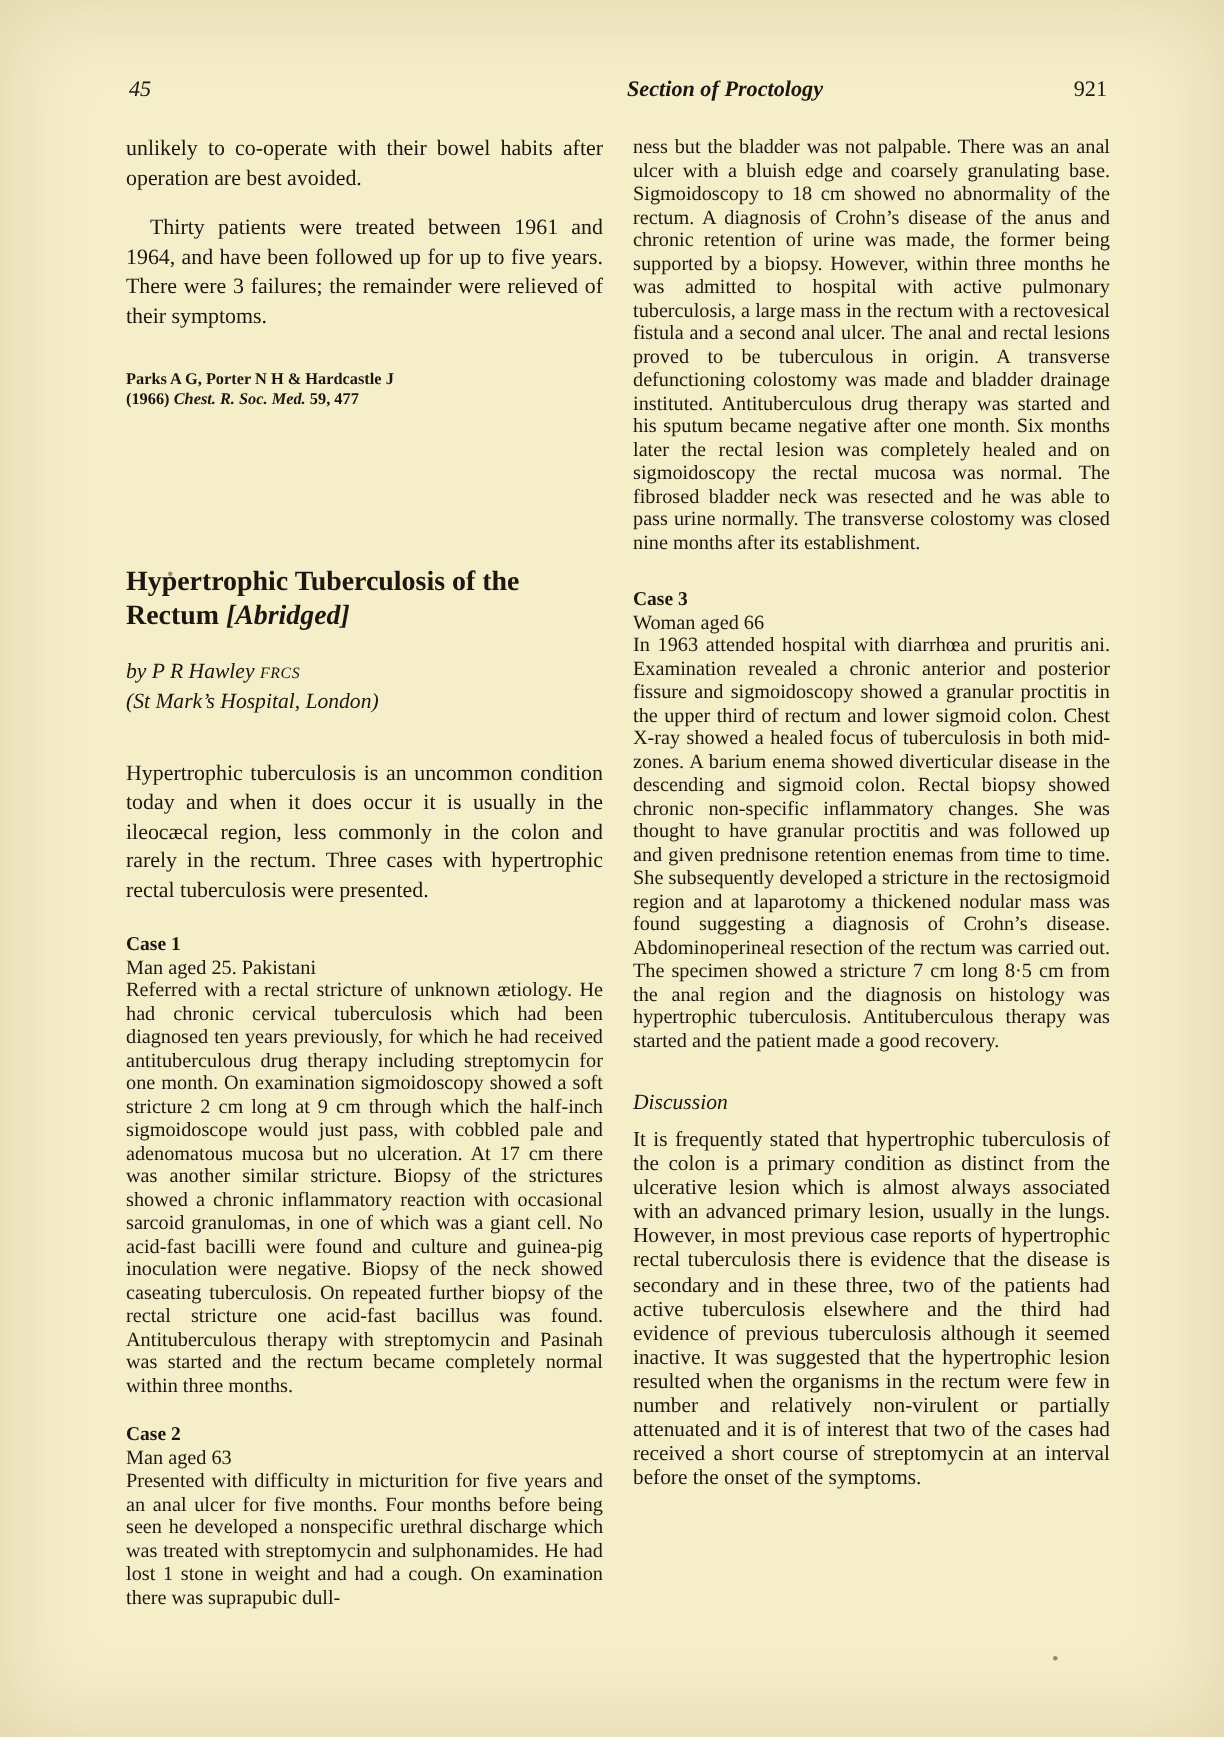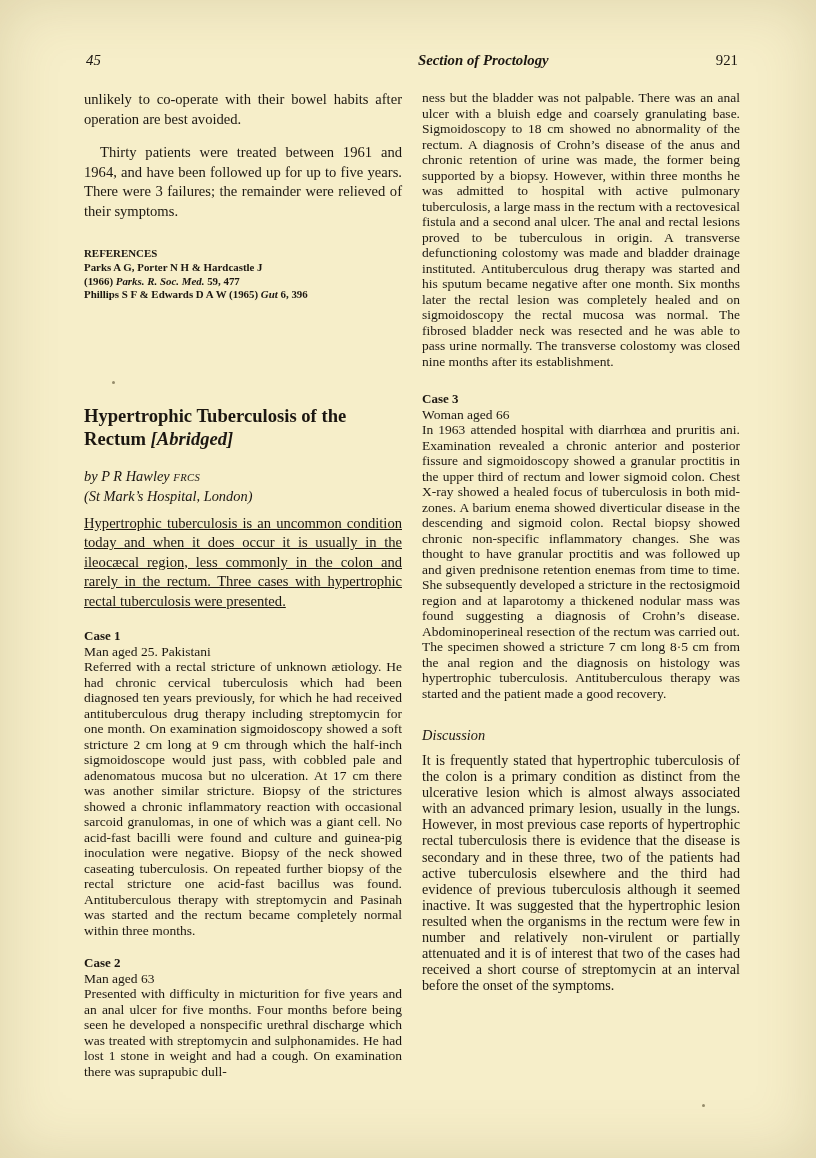--- a/index.html
+++ b/index.html
@@ -37,21 +37,21 @@
   .references { margin-top: 26px; font-size: 10.9px; line-height: 13.4px; font-weight: bold; }
   .ref-heading { margin-bottom: 1px; }
   .ref-journal { font-style: italic; }
 
   .article { margin-top: 102px; }
   .art-title { margin: 0; font-size: 18.6px; line-height: 23.5px; font-weight: bold; }
   .abridged { font-style: italic; }
   .byline { margin-top: 17px; font-size: 14.4px; font-style: italic; }
   .creds { font-size: 10.6px; letter-spacing: 0.4px; }
   .affiliation { margin-top: 3px; font-size: 14.4px; font-style: italic; }
-  .intro { margin-top: 9px; text-decoration: underline; }
+  .intro { margin-top: 30px; }
 
   .case { margin-top: 17px; }
   .case-heading { font-weight: bold; font-size: 13px; line-height: 15.5px; }
   .case-subject { font-size: 13.5px; line-height: 15.5px; }
   .text-small { font-size: 13.5px; line-height: 15.5px; text-align: justify; }
 
   .case3 { margin-top: 22px; }
   .discussion { margin-top: 26px; }
   .disc-heading { font-style: italic; font-size: 14.4px; margin-bottom: 8px; }
   .text-disc { font-size: 14.2px; line-height: 16.1px; text-align: justify; }
@@ -72,26 +72,24 @@
     <span class="hdr-right">921</span>
   </div>
 
   <div class="columns">
 
     <div class="col">
       <p class="text-main">unlikely to co-operate with their bowel habits after operation are best avoided.</p>
       <p class="text-main indent">Thirty patients were treated between 1961 and 1964, and have been followed up for up to five years. There were 3 failures; the remainder were relieved of their symptoms.</p>
 
       <div class="references">
-        <div class="ref-heading">REFERENCES</div>
         <div class="ref-line">
           <span>Parks A G, Porter N H &amp; Hardcastle J</span>
         </div>
-        <div class="ref-line"><span>(1966) </span><span class="ref-journal">Parks. R. Soc. Med.</span><span> 59, 477</span></div>
-        <div class="ref-line"><span>Phillips S F &amp; Edwards D A W </span><span>(1965) </span><span class="ref-journal">Gut</span><span> 6, 396</span></div>
+        <div class="ref-line"><span>(1966) </span><span class="ref-journal">Chest. R. Soc. Med.</span><span> 59, 477</span></div>
       </div>
 
       <div class="article">
         <h1 class="art-title"><span>Hypertrophic Tuberculosis of the Rectum </span><span class="abridged">[Abridged]</span></h1>
 
         <div class="byline"><span>by P R Hawley </span><span class="creds">FRCS</span></div>
         <div class="affiliation">(St Mark’s Hospital, London)</div>
 
         <p class="text-main intro">Hypertrophic tuberculosis is an uncommon condition today and when it does occur it is usually in the ileocæcal region, less commonly in the colon and rarely in the rectum. Three cases with hypertrophic rectal tuberculosis were presented.</p>
 

